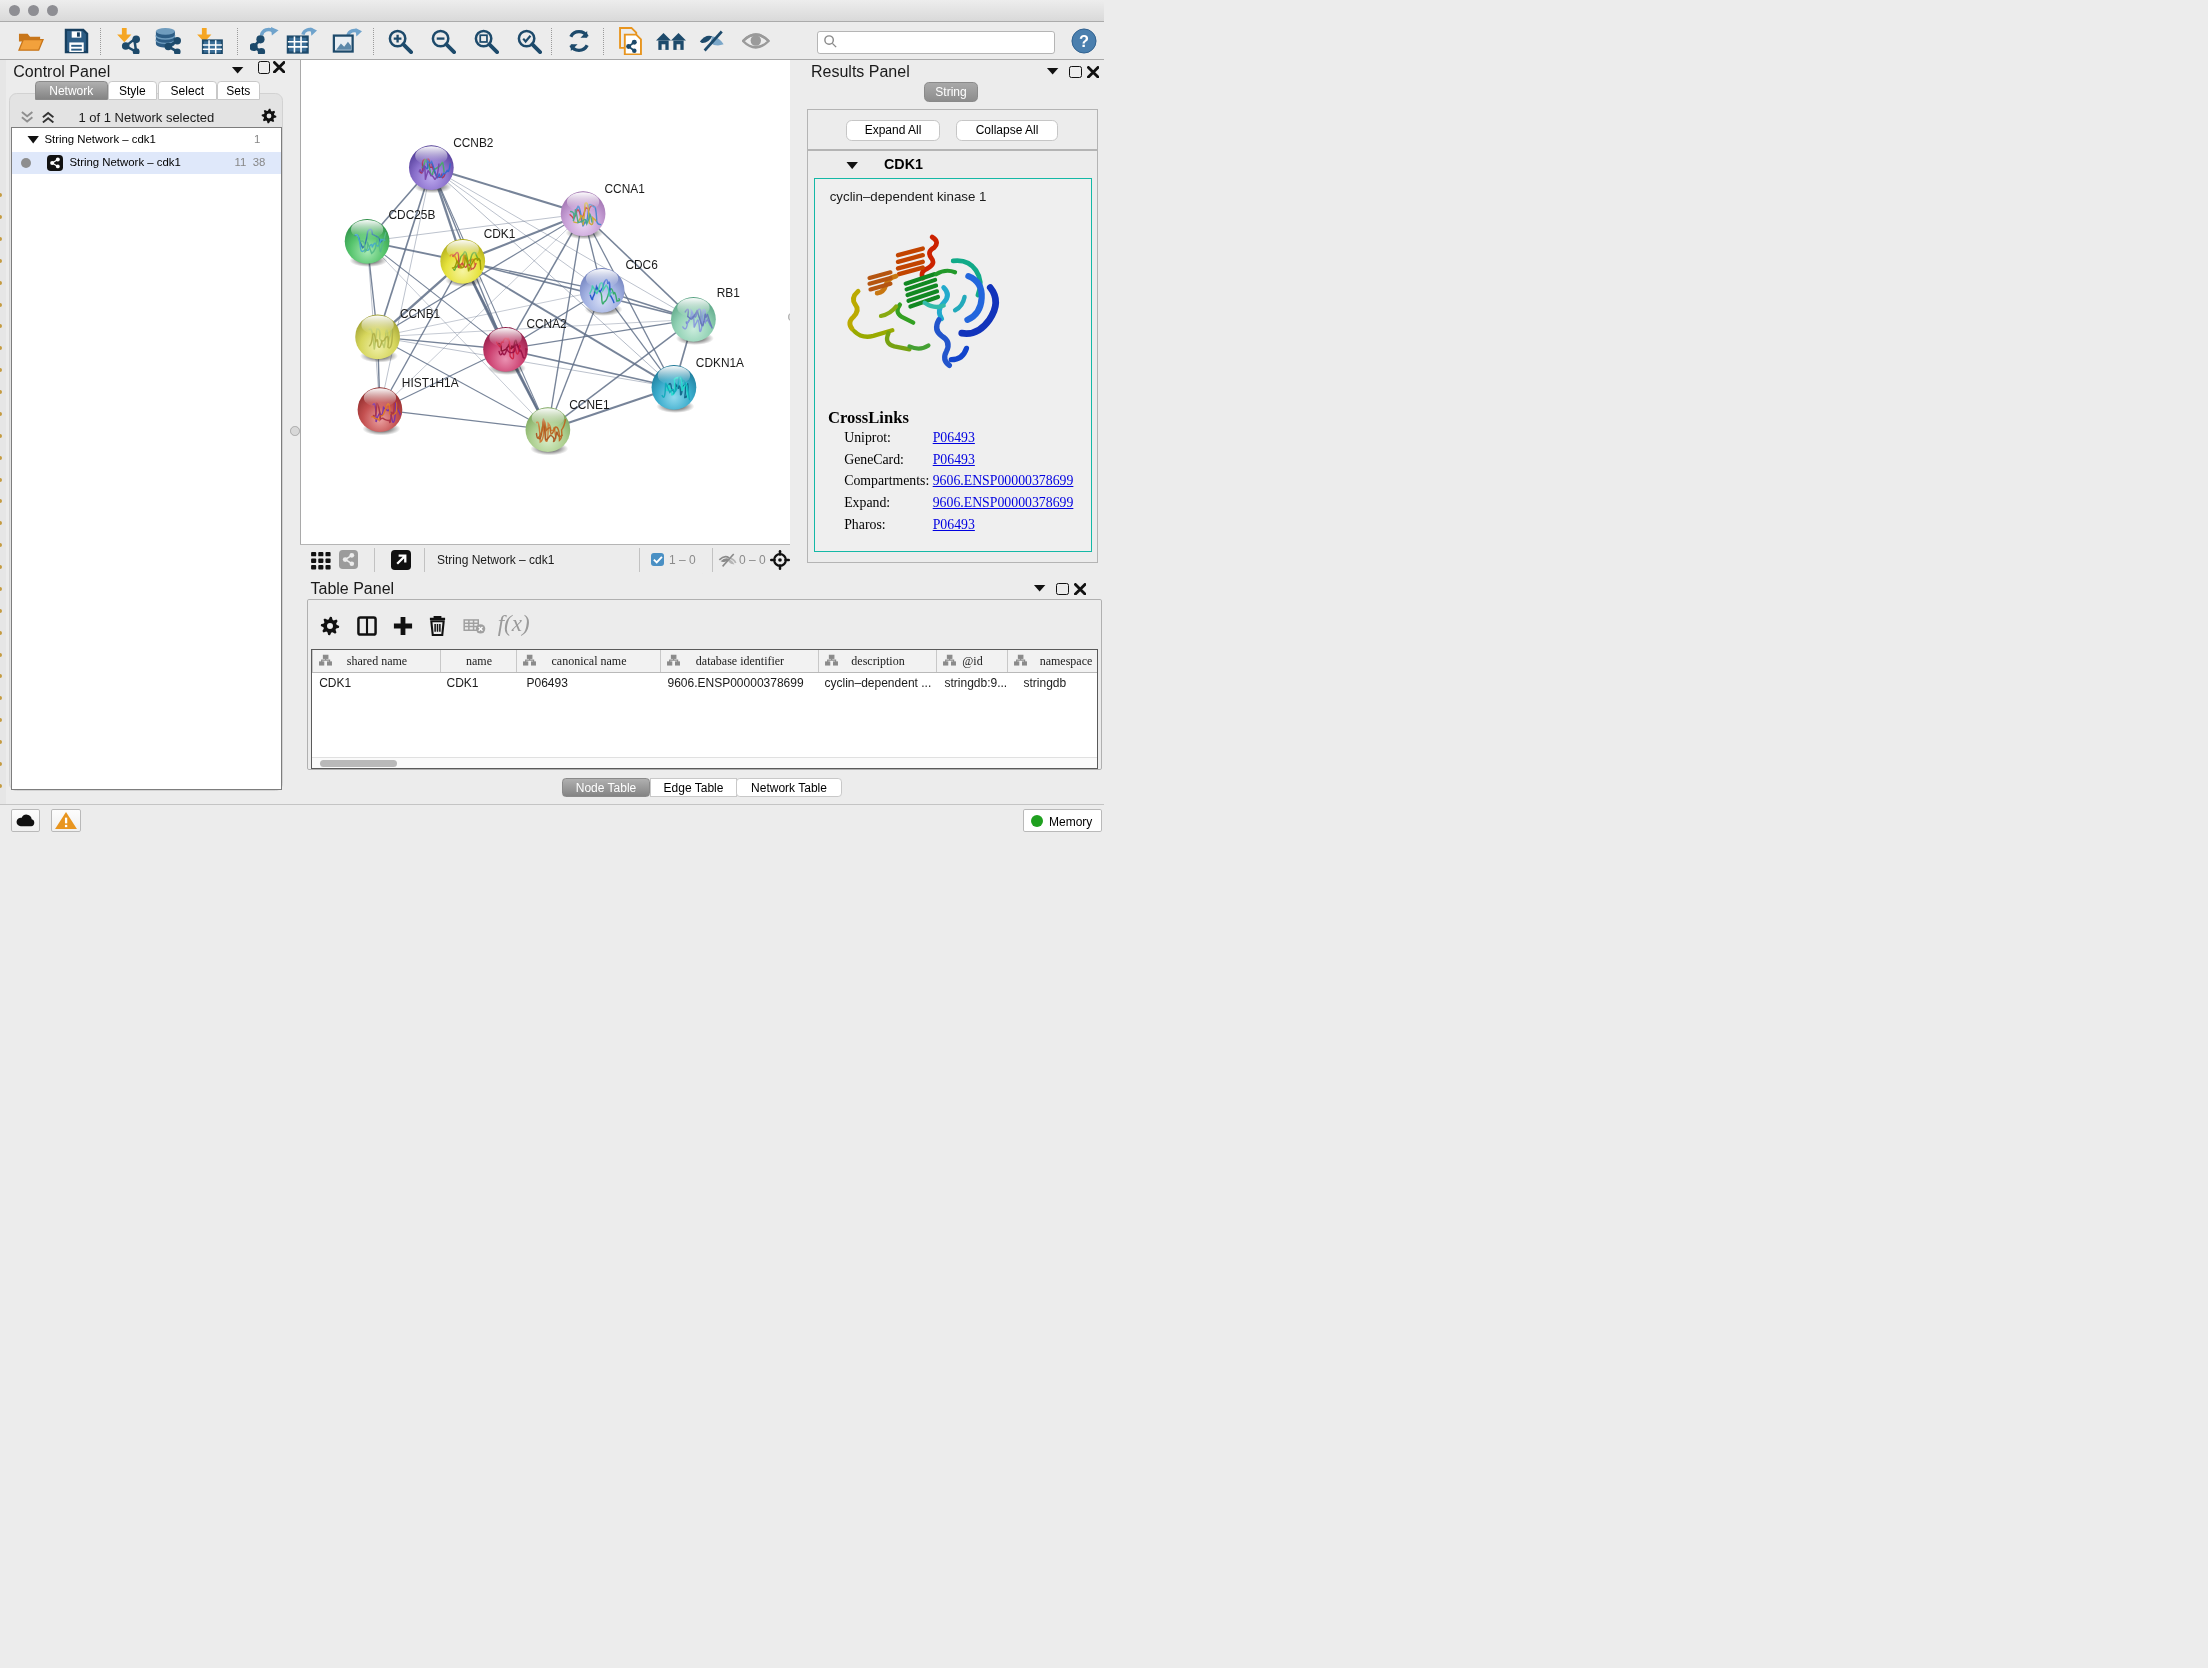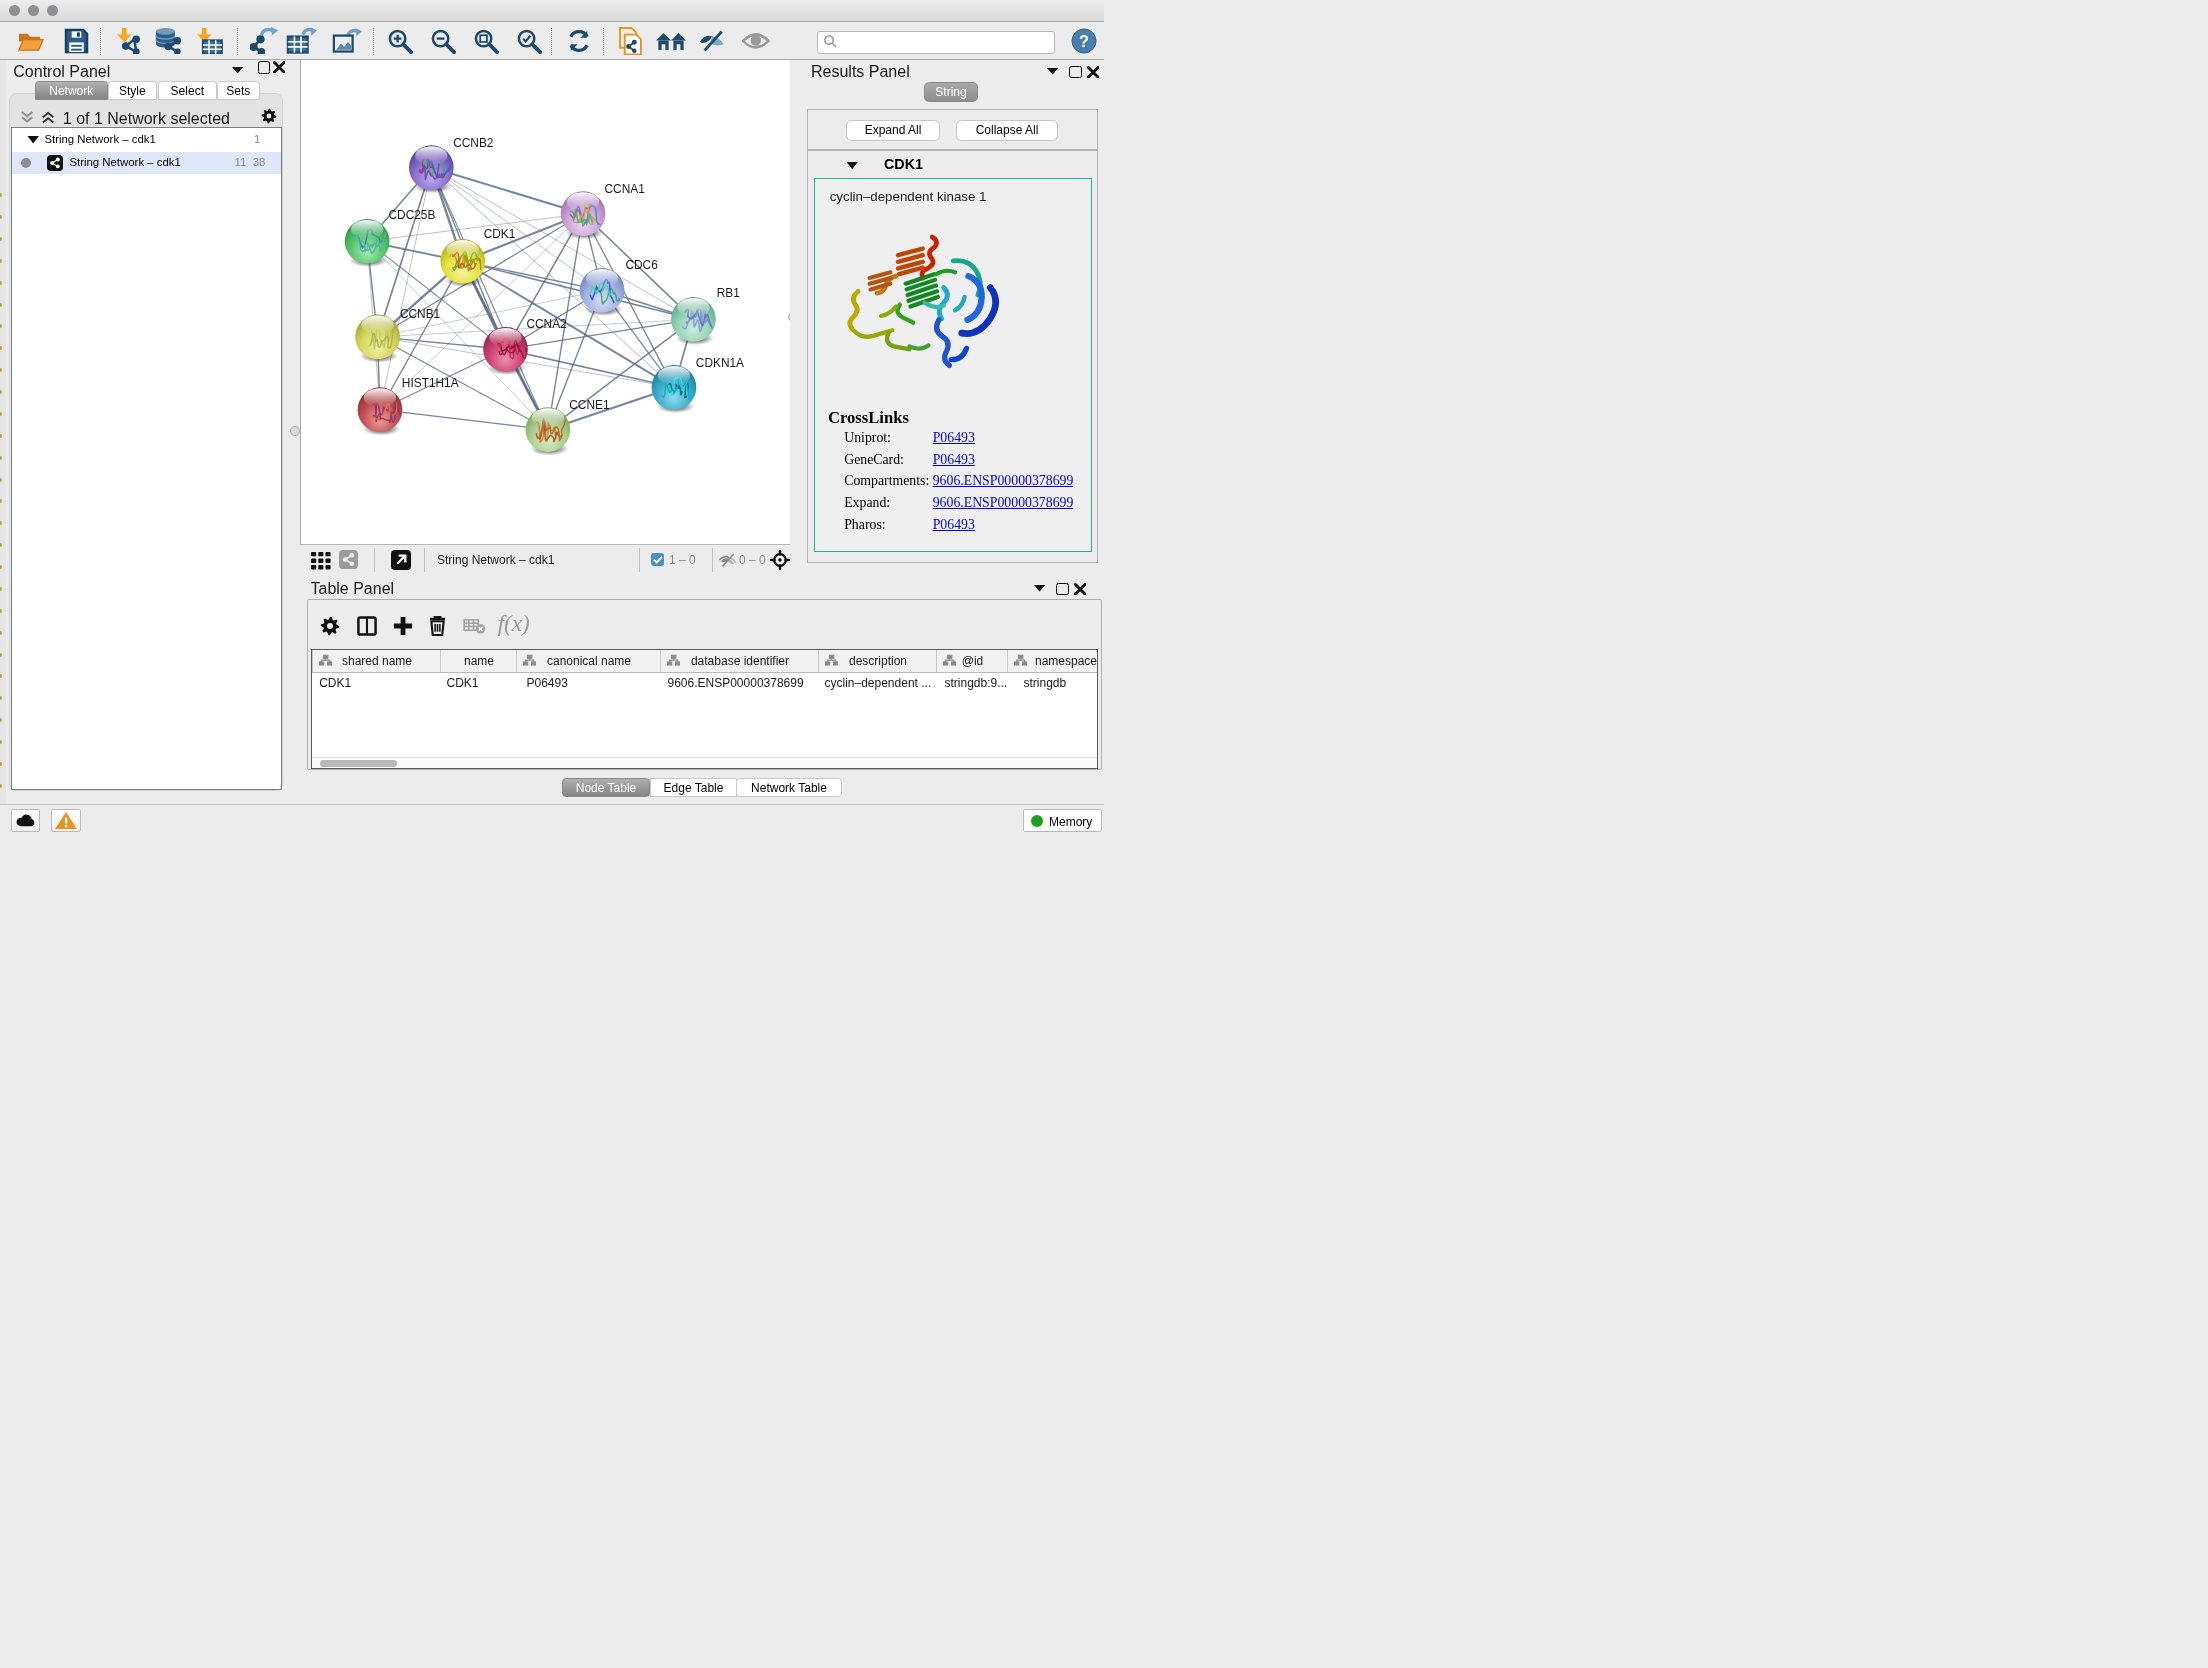--- a/index.html
+++ b/index.html
@@ -229,21 +229,21 @@
   <svg style="position:absolute;left:269px;top:1px;" width="12.4" height="12.4" viewBox="0 0 13 13">
       <path d="M1.5 1.5 L11.5 11.5 M11.5 1.5 L1.5 11.5" stroke="#111" stroke-width="3" stroke-linecap="round"></path>
     </svg>
   <div style="position:absolute;left:7.6px;top:46px;width:270px;height:21px;">
     <svg style="position:absolute;left:8.6px;top:4.8px;" width="14.3" height="12.4" viewBox="0 0 15 13">
         <path d="M2 1 l5.5 4.5 L13 1 M2 6.5 l5.5 4.5 L13 6.5" stroke="#8f8f8f" stroke-width="2" fill="none"></path>
       </svg>
     <svg style="position:absolute;left:29.5px;top:4.8px;" width="14.3" height="12.4" viewBox="0 0 15 13">
         <path d="M2 12 l5.5-4.5 L13 12 M2 6.5 L7.5 2 L13 6.5" stroke="#333" stroke-width="2" fill="none"></path>
       </svg>
-    <div style="position:absolute;left:0;top:3.8px;width:100%;text-align:center;font-size:16px;color:#1a1a1a;">1 of 1 Network selected</div>
+    <div style="position:absolute;left:0;top:3.8px;width:100%;text-align:center;font-size:13px;color:#1a1a1a;">1 of 1 Network selected</div>
     <svg style="position:absolute;left:250px;top:1.9px;" width="16" height="16" viewBox="0 0 24 24">
         <path fill="#111" fill-rule="evenodd" d="M12.00 1.00 L14.15 1.21 L15.06 4.61 L16.44 5.35 L19.78 4.22 L21.15 5.89 L19.39 8.94 L19.85 10.44 L23.00 12.00 L22.79 14.15 L19.39 15.06 L18.65 16.44 L19.78 19.78 L18.11 21.15 L15.06 19.39 L13.56 19.85 L12.00 23.00 L9.85 22.79 L8.94 19.39 L7.56 18.65 L4.22 19.78 L2.85 18.11 L4.61 15.06 L4.15 13.56 L1.00 12.00 L1.21 9.85 L4.61 8.94 L5.35 7.56 L4.22 4.22 L5.89 2.85 L8.94 4.61 L10.44 4.15 Z M15.60 12.00 A3.6 3.6 0 1 0 8.40 12.00 A3.6 3.6 0 1 0 15.60 12.00 Z"></path>
       </svg>
   </div>
   <div id="netlist">
     <div class="lrow" style="top:0px;background:#fff;">
       <svg style="position:absolute;left:14.3px;top:6.7px;" width="12.4" height="9.5" viewBox="0 0 13 10">
           <path d="M0.5 1 h12 l-6 8 z" fill="#111"></path>
         </svg>
       <span style="position:absolute;left:32px;top:4.8px;">String Network – cdk1</span>
@@ -696,21 +696,21 @@
     <svg style="position:absolute;left:155px;top:19px;" width="23" height="15" viewBox="0 0 24 16">
         <g stroke="#a0a0a0" stroke-width="1.6" fill="none">
           <rect x="1" y="1" width="15" height="11"></rect>
           <path d="M1 4.5 h15 M1 8 h15 M6 1 v11 M11 1 v11"></path>
         </g>
         <circle cx="18.5" cy="10.5" r="5" fill="#a0a0a0"></circle>
         <path d="M16.5 8.5 l4 4 M20.5 8.5 l-4 4" stroke="#fff" stroke-width="1.4"></path>
       </svg>
     <div style="position:absolute;left:190px;top:11.4px;font-family:'Liberation Serif',serif;font-style:italic;font-size:23px;color:#9a9a9a;">f(x)</div>
     <div style="position:absolute;left:3.8px;top:49px;width:787px;height:120px;box-sizing:border-box;border:1px solid #5a5a5a;background:#fff;overflow:hidden;">
-        <div style="position:absolute;left:0;top:0;width:786px;height:23px;background:#f2f2f2;border-bottom:1px solid #b9b9b9;box-sizing:border-box;">
+        <div style="position:absolute;left:0;top:0;width:786px;height:23px;background:#f2f2f2;border-bottom:1px solid #b9b9b9;box-sizing:border-box;font-family:Liberation Serif, serif;">
           <div class="thdr" style="left:0px;width:128px;">
             <svg width="13.3" height="12.4" viewBox="0 0 15 13" style="position:absolute;left:5.7px;top:3.8px;">
               <g fill="none" stroke="#8a8a8a" stroke-width="1.3">
                 <rect x="5" y="1" width="5" height="3.4" fill="#8a8a8a"></rect>
                 <rect x="0.7" y="8.5" width="4.6" height="3.4" fill="#8a8a8a"></rect>
                 <rect x="9.7" y="8.5" width="4.6" height="3.4" fill="#8a8a8a"></rect>
                 <path d="M7.5 4.5 v2 M3 8.5 v-2 h9 v2"></path>
               </g>
             </svg>
             <div style="position:absolute;left:0;right:0;top:3.8px;text-align:center;">shared name</div>

